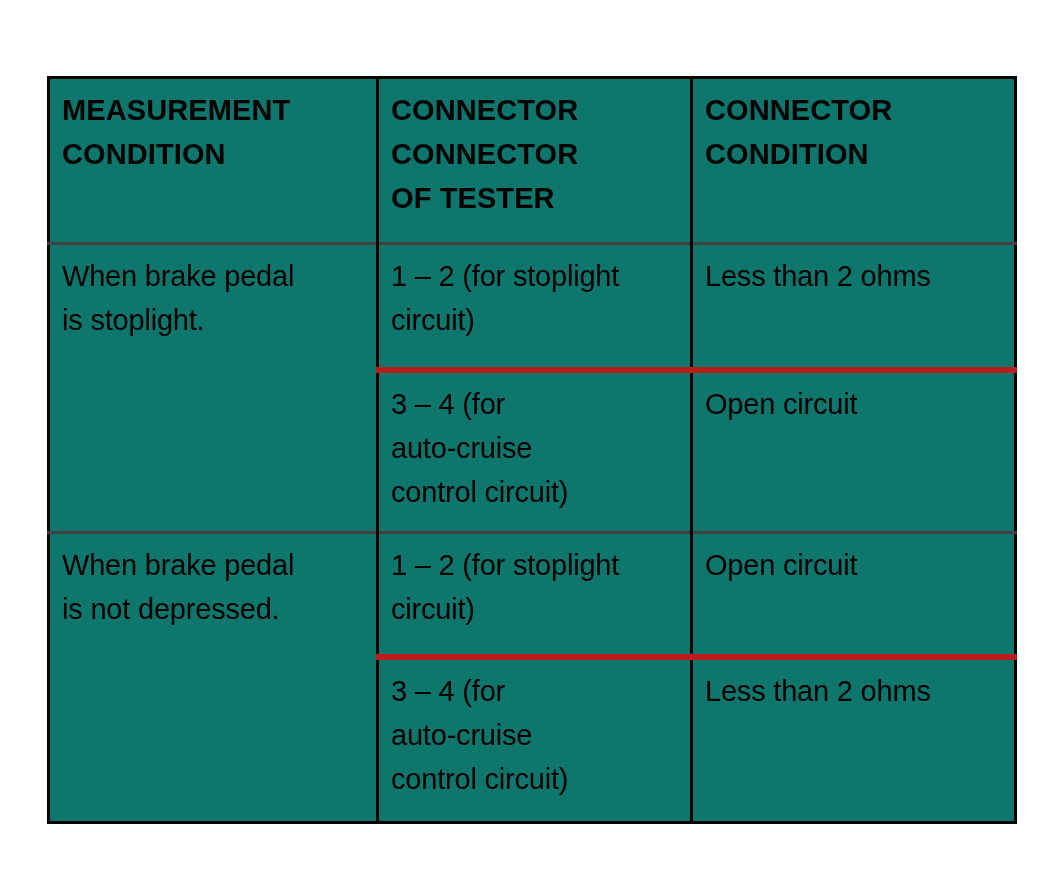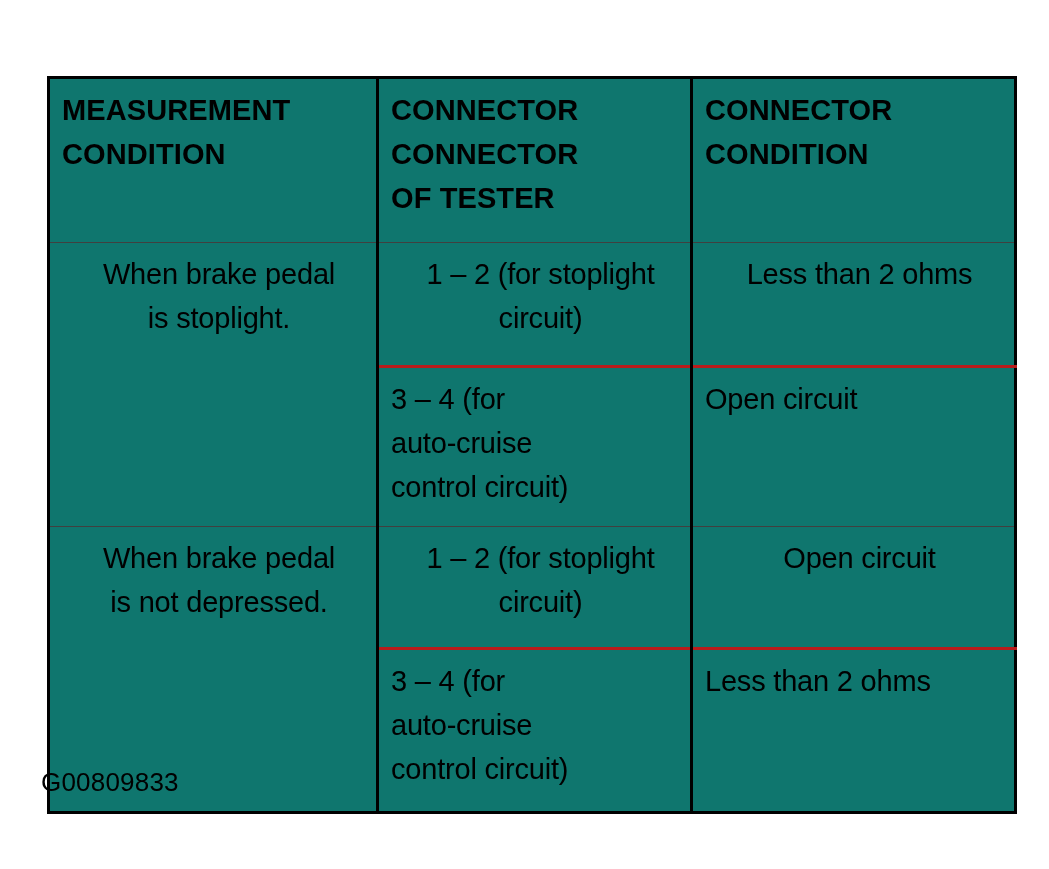--- a/index.html
+++ b/index.html
@@ -59,25 +59,24 @@
     border: 3px solid #000000;
   }
 
   
   #spec-table td.sep-left {
     border-left: 3px solid #000000;
   }
 
   
   #spec-table tr.div-full > td {
-    border-top: 1px solid #404040;
-    text-align: center;
+    border-top: 3px solid #404040;
   }
   #spec-table tr.div-partial > td {
-    border-top: 3px solid #b91c1c;
+    border-top: 6px solid #b91c1c;
   }
 
   
   #spec-table td.hdr {
     font-weight: bold;
     letter-spacing: 0.1px;
     padding-top: 9px;
     padding-bottom: 14px;
   }
 
@@ -178,15 +177,14 @@
           <span class="cellline">control circuit)</span>
         </td>
         <td class="sep-left">
           <span class="cellline">Less than 2 ohms</span>
         </td>
       </tr>
 
     </tbody>
   </table>
 
-  <div id="figure-caption">G00809833</div>
 
 </div>
 
 </body></html>

